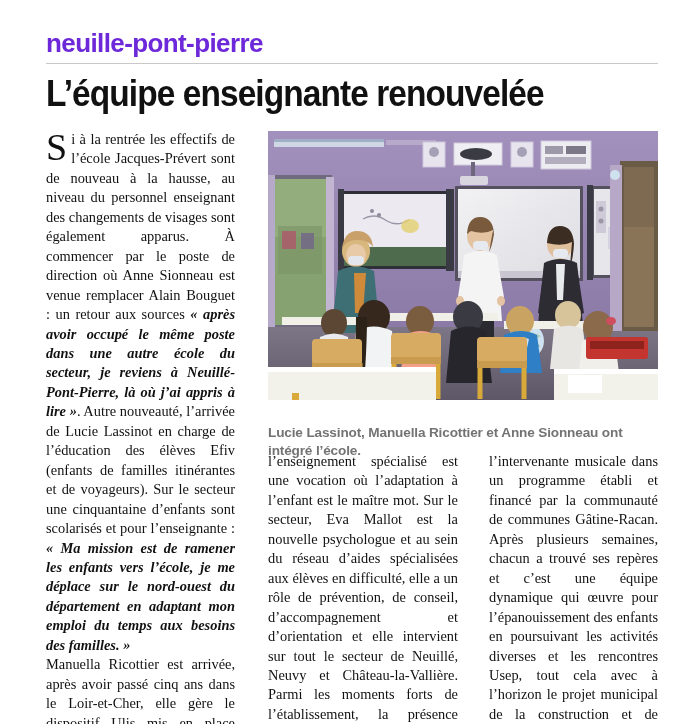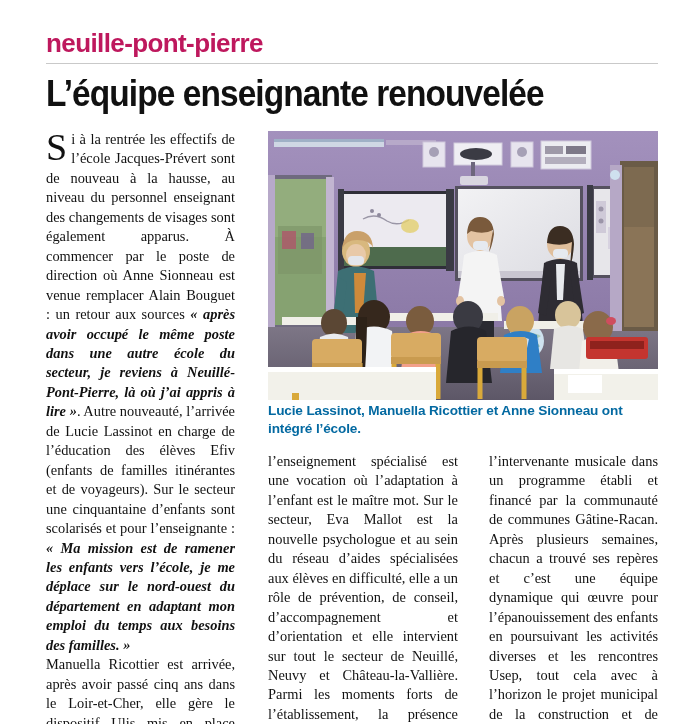--- a/index.html
+++ b/index.html
@@ -26,21 +26,21 @@
     position: absolute;
     left: 46px;
     top: 28px;
     width: 612px;
   }
   .kicker {
     font-family: "Liberation Sans", sans-serif;
     font-weight: bold;
     font-size: 26px;
     letter-spacing: -0.6px;
-    color: #be185d;
+    color: #6d28d9;
     line-height: 30px;
     margin: 0;
     padding-bottom: 5px;
   }
   .kicker-rule {
     height: 1px;
     background: #c9c9c9;
     width: 100%;
   }
 
@@ -95,27 +95,27 @@
     height: 269px;
     overflow: hidden;
     background: #8e7fa8;
   }
   .photo svg { display: block; }
 
   
   .caption {
     position: absolute;
     left: 268px;
-    top: 402px;
+    top: 424px;
     width: 392px;
     font-family: "Liberation Sans", sans-serif;
     font-weight: bold;
     font-size: 13.6px;
     line-height: 17.5px;
-    color: #0369a1;
+    color: #737373;
     letter-spacing: -0.15px;
   }
 
   
   .col2 {
     position: absolute;
     left: 268px;
     top: 452px;
     width: 190px;
     height: 272px;

